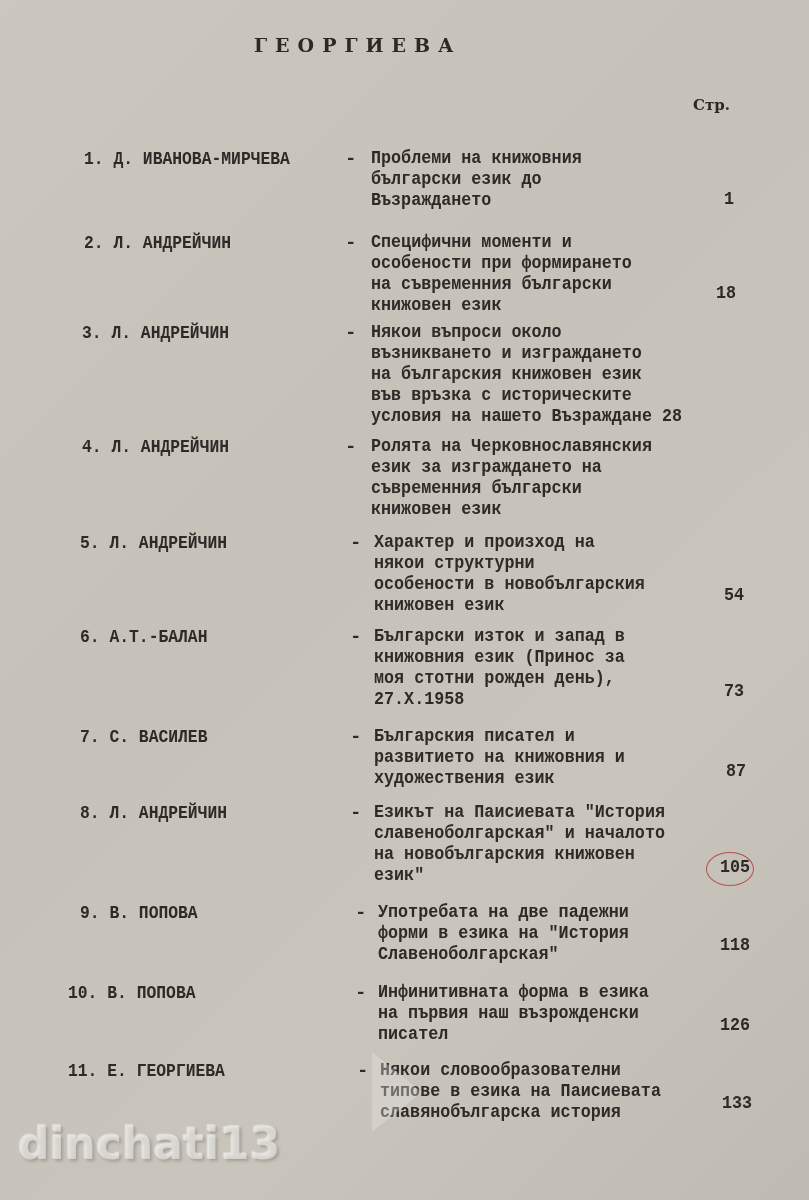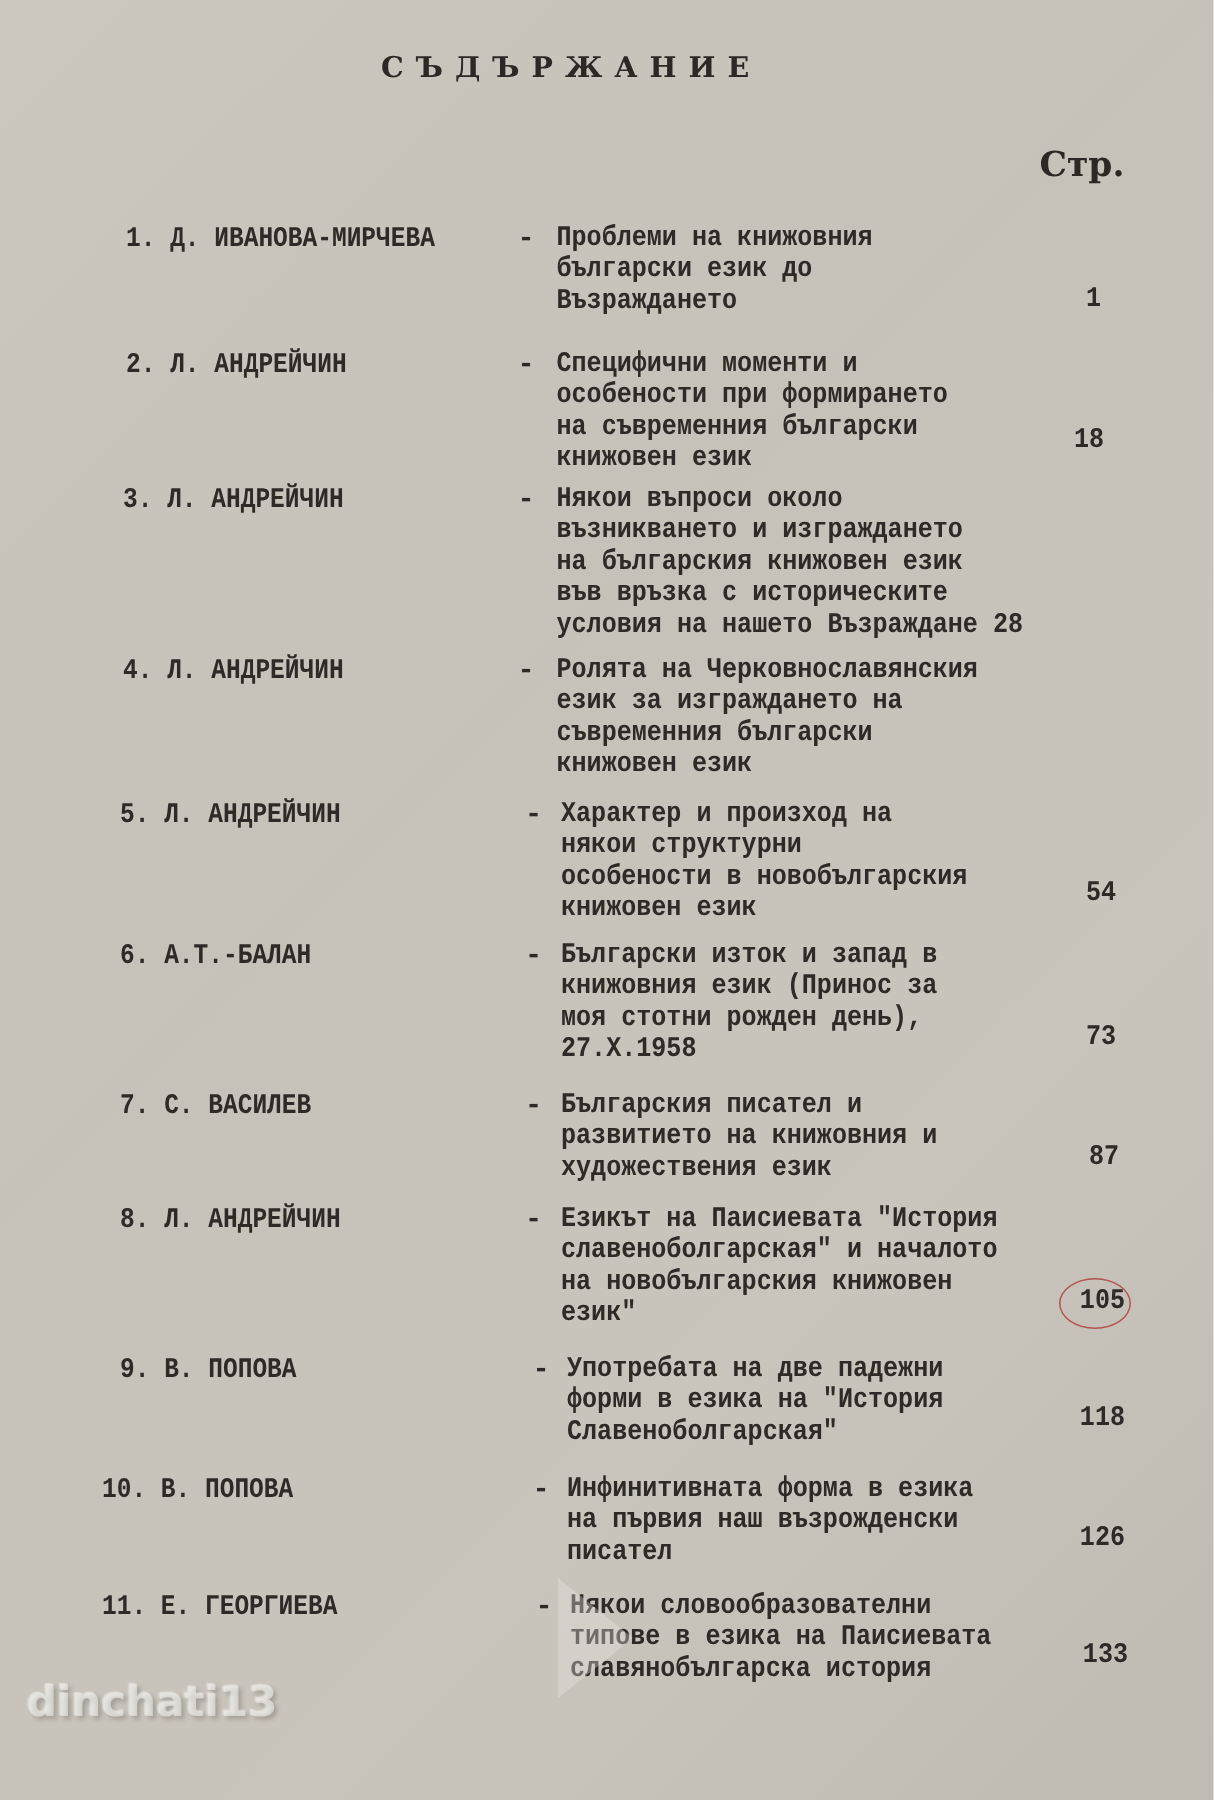--- a/index.html
+++ b/index.html
@@ -10,21 +10,21 @@
     color:#2a2724;
   }
   .page { position:absolute; left:0; top:0; width:809px; height:1200px; }
   .title {
     position:absolute; left:254px; top:34px;
     font-family:"DejaVu Serif", serif; font-weight:bold; font-size:19px;
     letter-spacing:8px; color:#2b2825;
   }
   .pg-head {
     position:absolute; left:693px; top:96px;
-    font-family:"DejaVu Serif", serif; font-weight:bold; font-size:23px; color:#2b2825;
+    font-family:"DejaVu Serif", serif; font-weight:bold; font-size:15px; color:#2b2825;
   }
   .entry { position:absolute; left:0; width:809px; }
   .author {
     position:absolute; font-size:19px; font-weight:bold; letter-spacing:0px;
     white-space:nowrap; transform:scaleX(0.86); transform-origin:left top; color:#2d2a27;
   }
   .dash {
     position:absolute; font-size:19px; font-weight:bold; color:#2d2a27;
   }
   .lines {
@@ -41,32 +41,32 @@
     width:46px; height:32px;
   }
   .watermark {
     position:absolute; font-family:"DejaVu Sans", sans-serif; font-weight:bold;
     color:rgba(235,233,229,0.65);
     text-shadow: 2px 2px 3px rgba(120,115,108,0.45), -1px -1px 1px rgba(255,255,255,0.5);
     pointer-events:none; white-space:nowrap;
   }
   .wm-balkan { left:18px; top:996px; font-size:36px; letter-spacing:1px; }
   .wm-auction { left:12px; top:1010px; font-size:96px; letter-spacing:-2px; }
-  .wm-user { left:18px; top:1118px; font-size:28px; }
+  .wm-user { left:18px; top:1118px; font-size:44px; }
   .wm-play {
     position:absolute; left:372px; top:1052px; width:0; height:0;
     border-top:40px solid transparent; border-bottom:40px solid transparent;
     border-left:50px solid rgba(235,233,229,0.35); pointer-events:none;
   }
 </style>
 </head>
 <body>
 
 <div class="page">
-  <div class="title">СЪДЪРЖАНИЕ</div>
+  <div class="title">ГЕОРГИЕВА</div>
   <div class="pg-head">Стр.</div>
 
   <div class="entry" style="top:148px;">
     <div class="author" style="left:84px;top:0;">
       <span>1.</span> <span>Д. ИВАНОВА-МИРЧЕВА</span>
     </div>
     <div class="dash" style="left:345px;top:0;">-</div>
     <div class="lines" style="left:371px;top:0;">
       <div>Проблеми на книжовния</div>
       <div>български език до</div>

